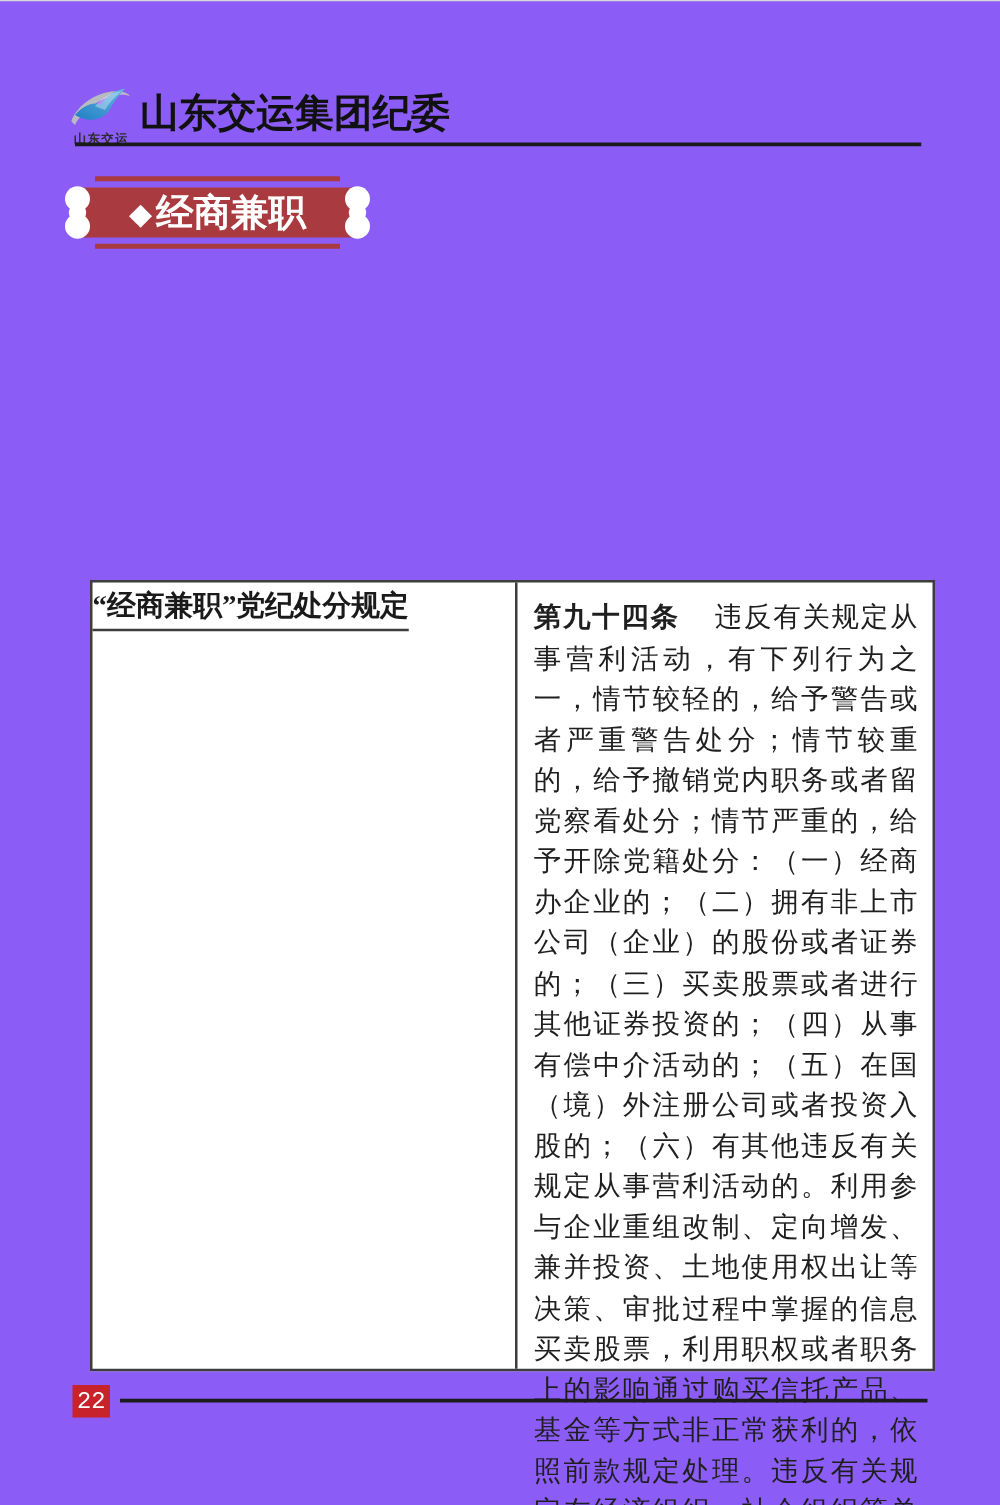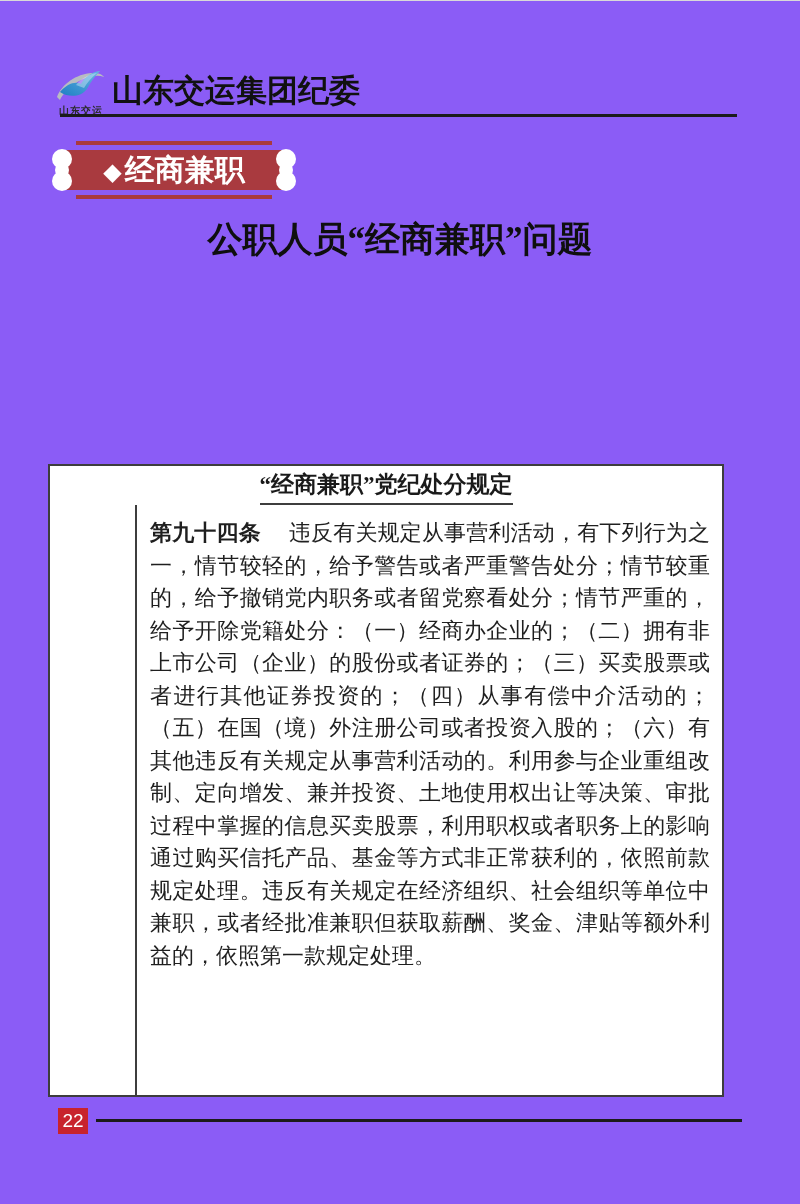--- a/index.html
+++ b/index.html
@@ -60,24 +60,23 @@
 
   
   .intro {
     position: absolute; left: 62px; top: 330px; width: 676px;
     font-size: 23.5px; line-height: 38px; color: #1a1a1a;
     text-align: justify; text-indent: 2em; word-break: break-all;
   }
 
   
   .tbl {
-    position: absolute; left: 48px; top: 464px; width: 676px; height: 633px;
-    border: 2px solid #3d3d3d; display: flex; flex-direction: column;
+    position: absolute; left: 72px; top: 464px; width: 676px; height: 633px;
+    border: 2px solid #3d3d3d; display: flex; 
     background: #ffffff;
-    align-items: center;
   }
   .tbl-title-row {
     height: 39px; border-bottom: 2px solid #3d3d3d;
     display: flex; align-items: center; justify-content: center;
     font-size: 23px; font-weight: bold; white-space: nowrap;
   }
   .tbl-lower { flex: 1; display: flex; min-height: 0; }
   .tbl-left-col { width: 87px; border-right: 2px solid #3d3d3d; }
   .tbl-right-col { flex: 1; display: flex; flex-direction: column; min-width: 0; }
   .tbl-source-row {
@@ -90,21 +89,21 @@
     font-size: 22px; line-height: 32.5px;
     text-align: justify; word-break: break-all; color: #1f1f1f;
   }
   .art-label { font-weight: bold; margin-right: 28px; }
 
   
   .page-num {
     position: absolute; left: 58px; top: 1108px; width: 30px; height: 26px;
     background: #c8232c; color: #ffffff;
     display: flex; align-items: center; justify-content: center;
-    font-size: 19px; font-family: Liberation Sans, sans-serif;
+    font-size: 19px; font-family: Liberation Mono, monospace;
   }
   .footer-rule { position: absolute; left: 96px; top: 1119px; width: 646px; height: 3px; background: #1b1b1b; }
 </style>
 </head>
 <body>
 
 <div class="page">
   <div class="top-edge"></div>
 
   <svg class="logo" viewBox="0 0 52 40">
@@ -133,21 +132,20 @@
       <div class="cut cut-r"></div>
     </div>
     <div class="label">
       <span class="diamond">◆</span>
       <span>经商兼职</span>
     </div>
     <div class="bar bar-bottom"></div>
   </div>
 
   <div class="doc-title">
-    <div>公职人员“经商兼职”问题</div>
   </div>
 
 
   <div class="tbl">
     <div class="tbl-title-row">“经商兼职”党纪处分规定</div>
     <div class="tbl-lower">
       <div class="tbl-left-col"></div>
       <div class="tbl-right-col">
         <div class="tbl-content">
           <span class="art-label">第九十四条</span><span>违反有关规定从事营利活动，有下列行为之一，情节较轻的，给予警告或者严重警告处分；情节较重的，给予撤销党内职务或者留党察看处分；情节严重的，给予开除党籍处分：（一）经商办企业的；（二）拥有非上市公司（企业）的股份或者证券的；（三）买卖股票或者进行其他证券投资的；（四）从事有偿中介活动的；（五）在国（境）外注册公司或者投资入股的；（六）有其他违反有关规定从事营利活动的。利用参与企业重组改制、定向增发、兼并投资、土地使用权出让等决策、审批过程中掌握的信息买卖股票，利用职权或者职务上的影响通过购买信托产品、基金等方式非正常获利的，依照前款规定处理。违反有关规定在经济组织、社会组织等单位中兼职，或者经批准兼职但获取薪酬、奖金、津贴等额外利益的，依照第一款规定处理。</span>

